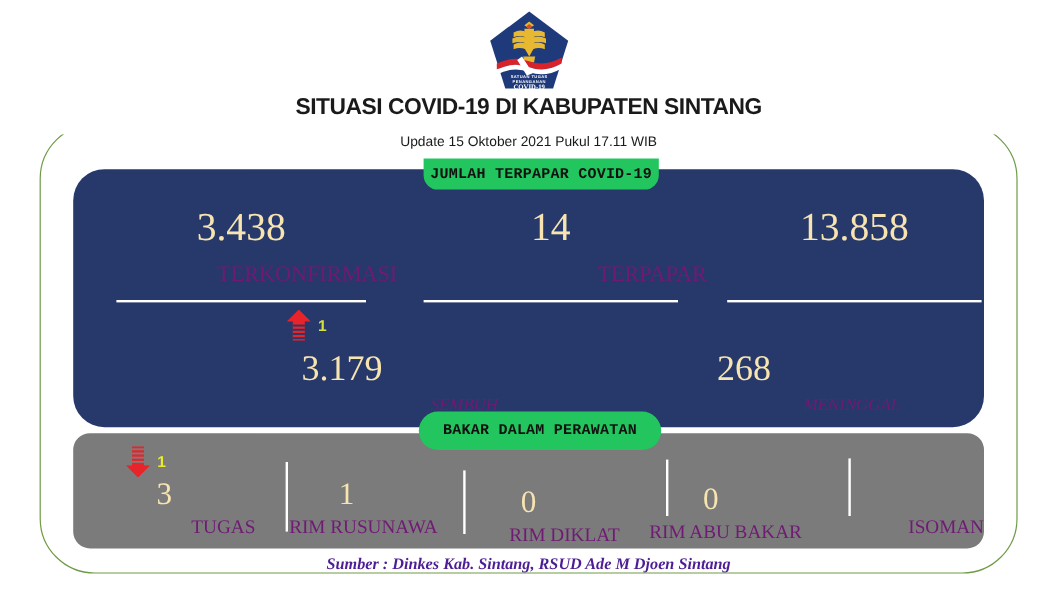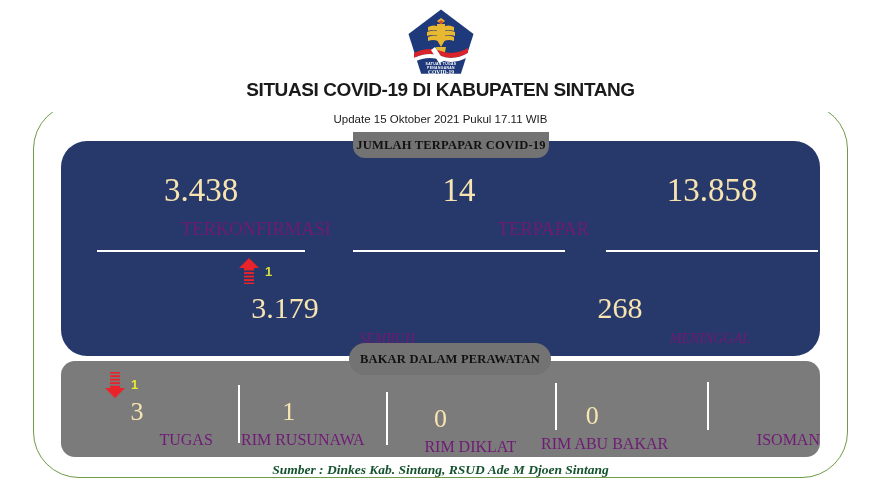--- a/index.html
+++ b/index.html
@@ -78,23 +78,23 @@
     position: absolute;
     left: 61px;
     top: 141px;
     width: 759px;
     height: 215px;
     background: #26396a;
     border-radius: 26px;
   }
   .badge {
     position: absolute;
-    background: #737373;
+    background: #22c55e;
     color: #111111;
-    font-family: Liberation Serif, serif;
+    font-family: Liberation Mono, monospace;
     font-weight: bold;
     font-size: 12.5px;
     letter-spacing: 0.2px;
     display: flex;
     align-items: center;
     justify-content: center;
     white-space: nowrap;
   }
   #badge-terpapar {
     left: 353px;
@@ -211,21 +211,21 @@
   #footer-source {
     position: absolute;
     left: 0;
     top: 462px;
     width: 881px;
     text-align: center;
     font-family: "Liberation Serif", serif;
     font-style: italic;
     font-weight: bold;
     font-size: 13.5px;
-    color: #14532d;
+    color: #4c1d95;
   }
 </style>
 </head>
 <body>
 
 <div id="green-frame"></div>
 <div id="frame-mask-top"></div>
 
 <div id="logo-wrap">
   <svg class="logo-svg" width="74" height="72" viewBox="0 0 74 72" xmlns="http://www.w3.org/2000/svg">

